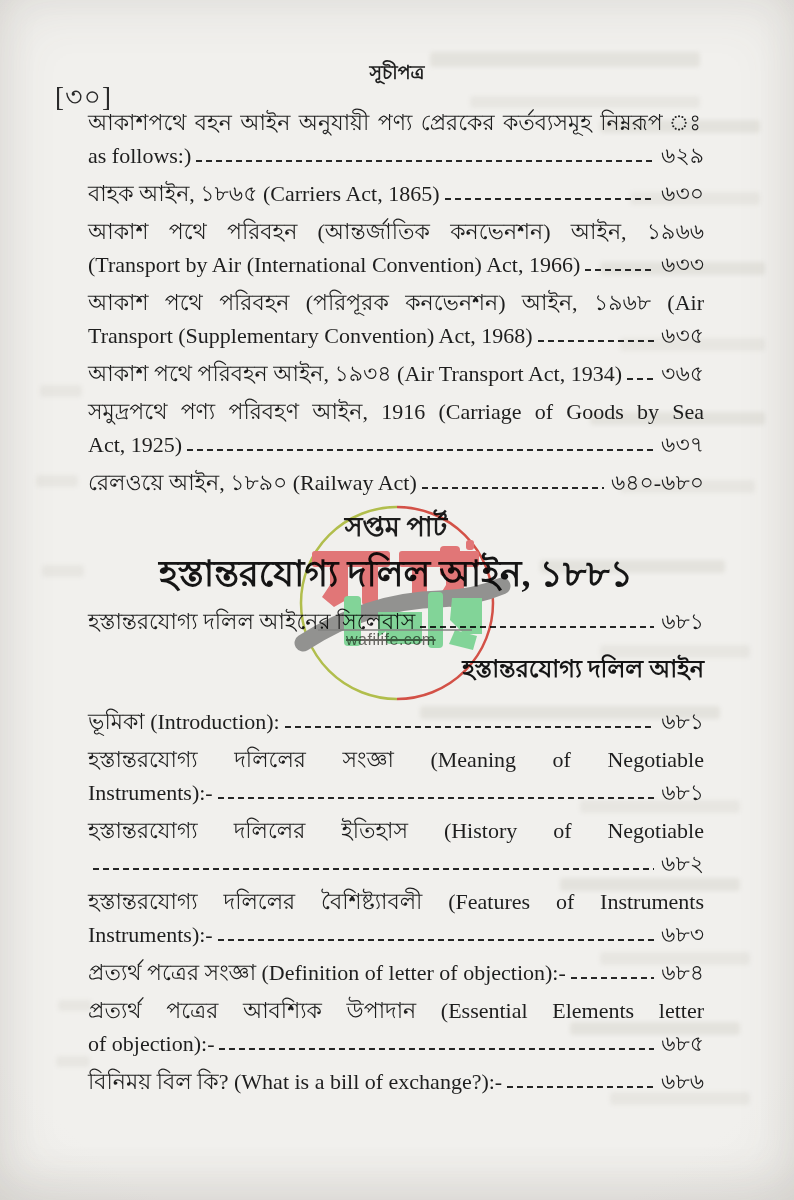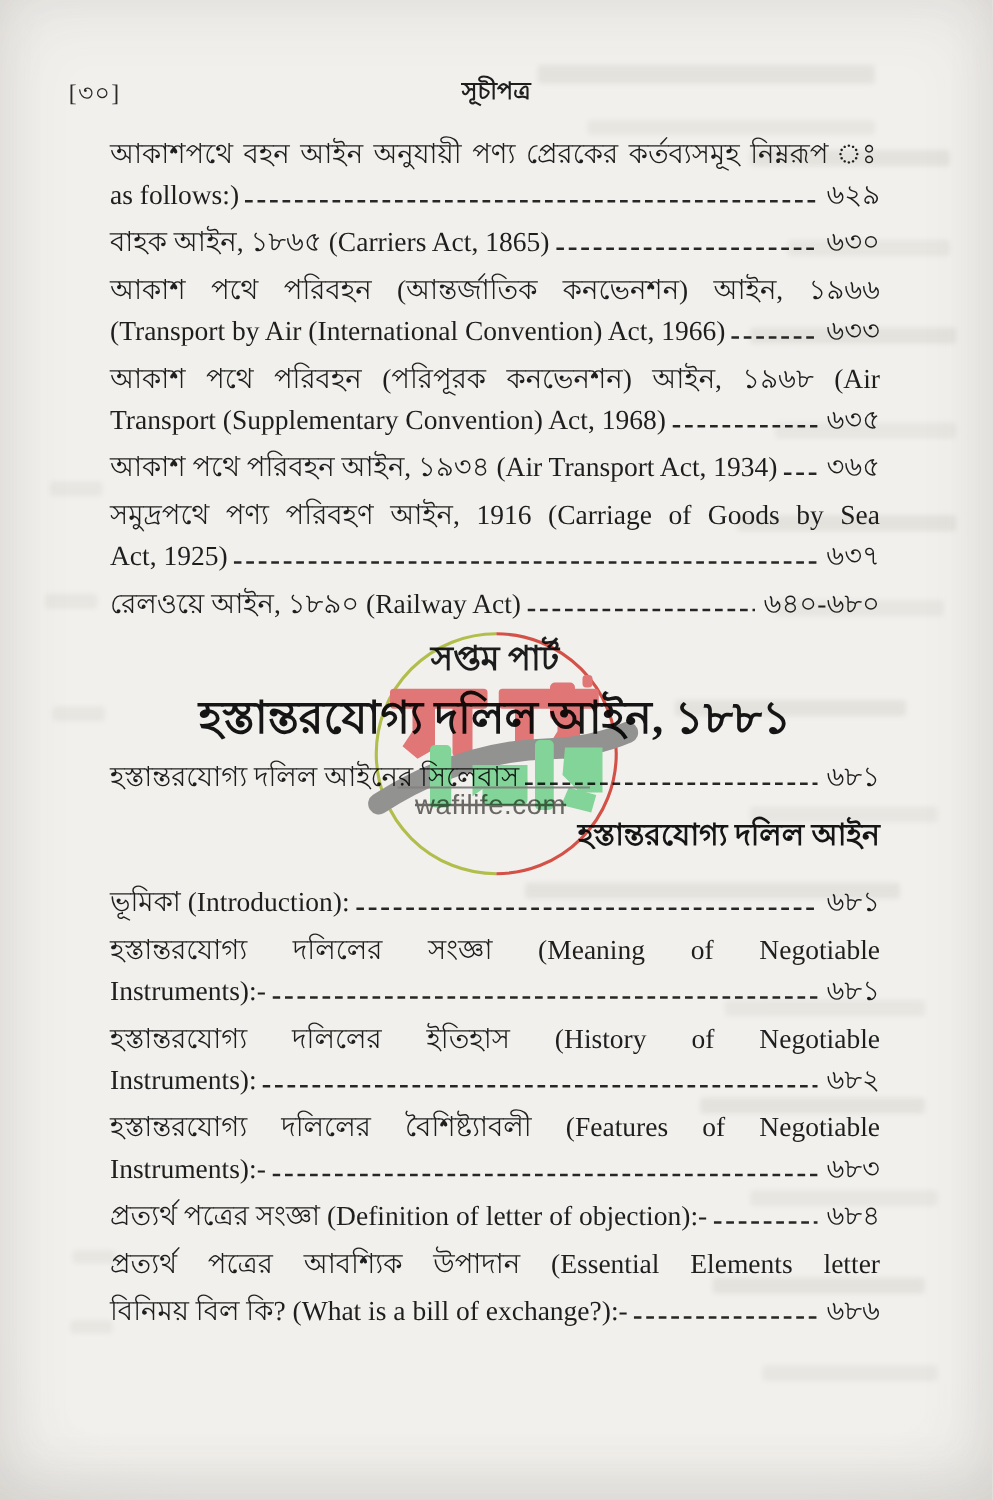--- a/index.html
+++ b/index.html
@@ -16,22 +16,22 @@
     overflow:hidden;
     color:#222;
   }
   .page-vignette{
     position:absolute;inset:0;pointer-events:none;z-index:8;
     box-shadow:inset 0 0 60px rgba(90,80,70,.12), inset 0 -18px 40px rgba(90,80,70,.08);
   }
   
   .hdr{position:absolute;top:58px;left:0;width:100%;z-index:2;}
   .pg-num{
-    position:absolute;left:55px;top:2px;
-    font-size:19px;letter-spacing:1px;color:#2a2a2a;
+    position:absolute;left:55px;top:18px;
+    font-size:27px;letter-spacing:1px;color:#2a2a2a;
   }
   .hdr-title{
     width:100%;text-align:center;
     font-size:19px;font-weight:700;color:#1e1e1e;
   }
   
   .content{
     position:absolute;left:88px;top:106px;width:616px;z-index:2;
   }
   .toc-entry{margin:0 0 5px 0;}
@@ -68,23 +68,23 @@
     margin-top:8px;text-align:right;
     font-size:24px;font-weight:700;color:#151515;line-height:46px;
   }
   .toc2{margin-top:13px;}
   
   .watermark{
     position:absolute;left:0;top:0;z-index:6;pointer-events:none;
     mix-blend-mode:multiply;
   }
   .wm-site{
-    position:absolute;left:332px;top:631px;z-index:6;
+    position:absolute;left:346px;top:631px;z-index:6;
     font-family:"Liberation Sans","DejaVu Sans",sans-serif;
-    font-size:22px;letter-spacing:.5px;color:#6f6e6a;
+    font-size:16px;letter-spacing:.5px;color:#6f6e6a;
     text-decoration:line-through;text-decoration-thickness:1.5px;
     mix-blend-mode:multiply;pointer-events:none;text-align:center;
   }
   
   .ghost{
     position:absolute;z-index:1;background:#96927f;opacity:.14;
     filter:blur(2px);border-radius:3px;pointer-events:none;
   }
   .ghost.lite{opacity:.10;}
 </style>
@@ -201,42 +201,46 @@
           <div class="toc-line justify">হস্তান্তরযোগ্য দলিলের সংজ্ঞা (Meaning of Negotiable</div>
           <div class="toc-line with-page">
             <span class="lt">Instruments):-</span>
             <span class="leader"></span>
             <span class="pageno">৬৮১</span>
           </div>
         </div>
         <div class="toc-entry">
           <div class="toc-line justify">হস্তান্তরযোগ্য দলিলের ইতিহাস (History of Negotiable</div>
           <div class="toc-line with-page">
-            <span class="lt">Instruments):</span>
             <span class="leader"></span>
             <span class="pageno">৬৮২</span>
           </div>
         </div>
         <div class="toc-entry">
-          <div class="toc-line justify">হস্তান্তরযোগ্য দলিলের বৈশিষ্ট্যাবলী (Features of Negotiable</div>
+          <div class="toc-line justify">হস্তান্তরযোগ্য দলিলের বৈশিষ্ট্যাবলী (Features of Instruments</div>
           <div class="toc-line with-page">
             <span class="lt">Instruments):-</span>
             <span class="leader"></span>
             <span class="pageno">৬৮৩</span>
           </div>
         </div>
         <div class="toc-entry">
           <div class="toc-line with-page">
             <span class="lt">প্রত্যর্থ পত্রের সংজ্ঞা (Definition of letter of objection):-</span>
             <span class="leader"></span>
             <span class="pageno">৬৮৪</span>
           </div>
         </div>
         <div class="toc-entry">
           <div class="toc-line justify">প্রত্যর্থ পত্রের আবশ্যিক উপাদান (Essential Elements letter</div>
+          <div class="toc-line with-page">
+            <span class="lt">of objection):-</span>
+            <span class="leader"></span>
+            <span class="pageno">৬৮৫</span>
+          </div>
         </div>
         <div class="toc-entry">
           <div class="toc-line with-page">
             <span class="lt">বিনিময় বিল কি? (What is a bill of exchange?):-</span>
             <span class="leader"></span>
             <span class="pageno">৬৮৬</span>
           </div>
         </div>
       </div>
   </div>

